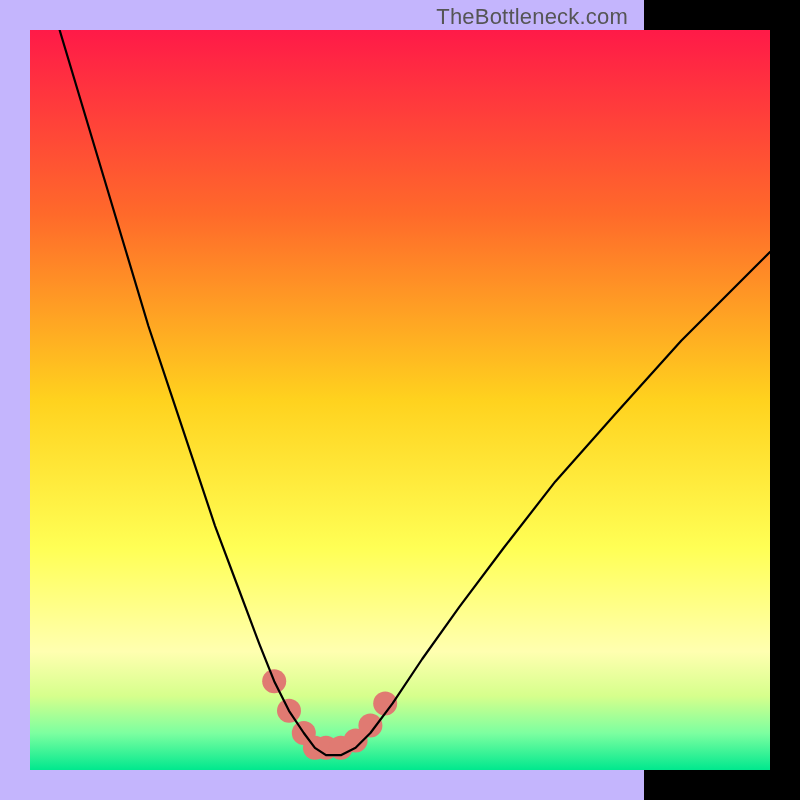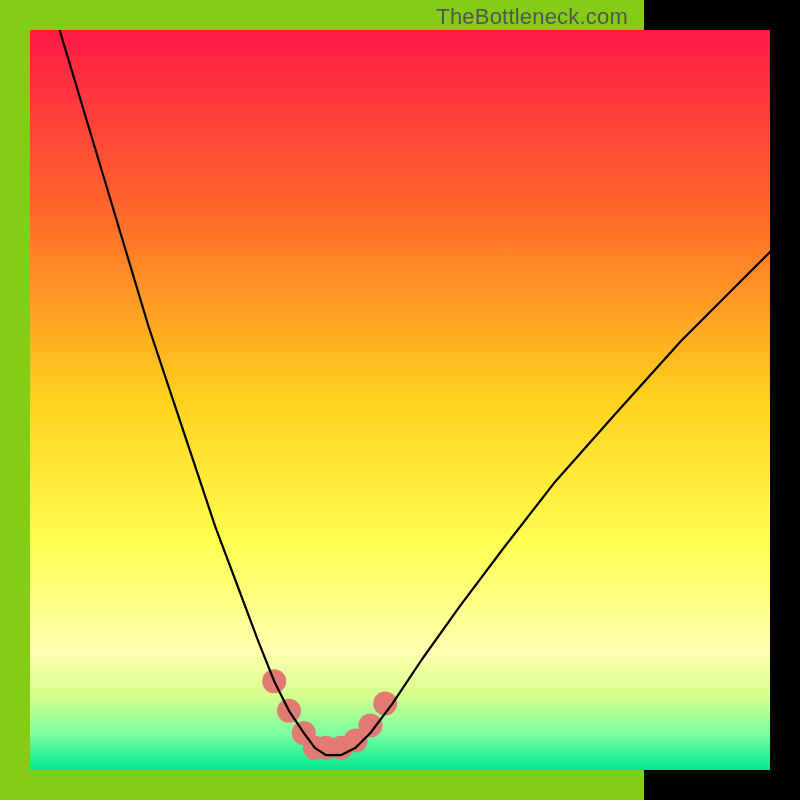--- a/index.html
+++ b/index.html
@@ -8,21 +8,21 @@
     width: 800px;
     height: 800px;
     overflow: hidden;
     background: #000;
     font-family: Arial, Helvetica, sans-serif;
   }
   .frame {
     position: absolute;
     top: 0; left: 0;
     width: 644px; height: 800px;
-    background: #84cc16;
+    background: #c4b5fd;
   }
   .plot {
     position: absolute;
     top: 30px;
     left: 30px;
     width: 740px;
     height: 740px;
     overflow: hidden;
   }
   .watermark {

